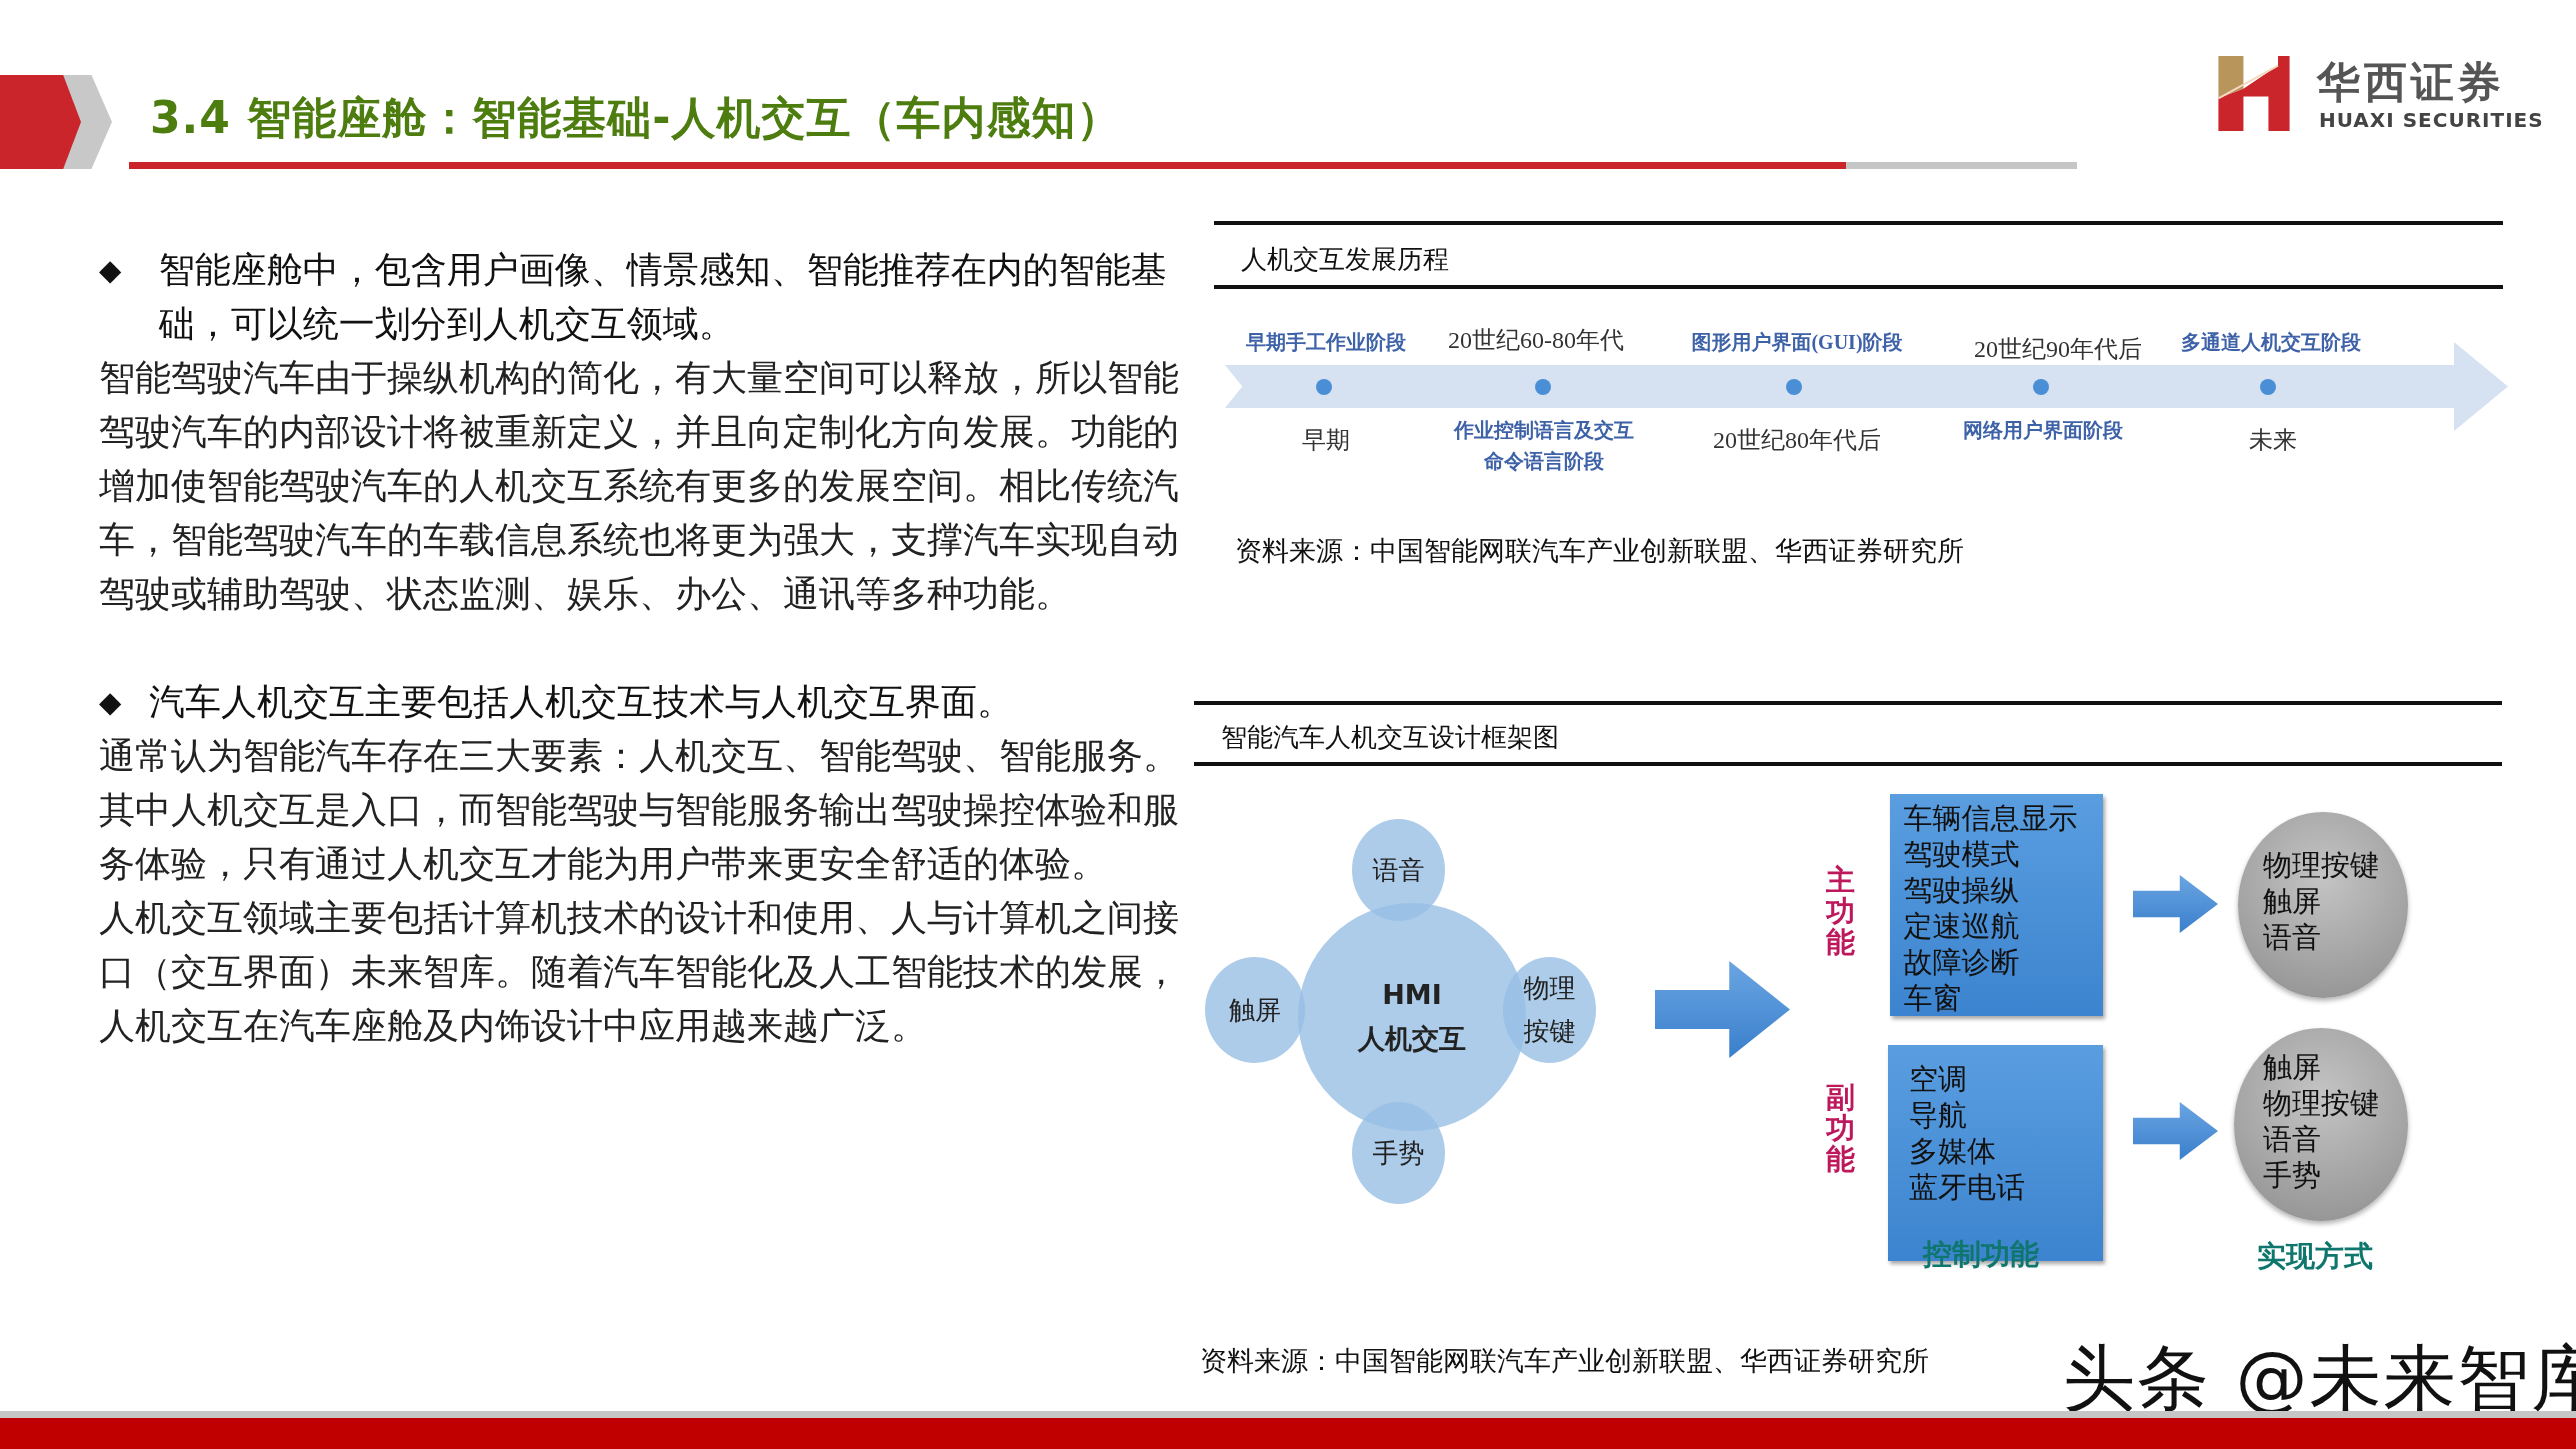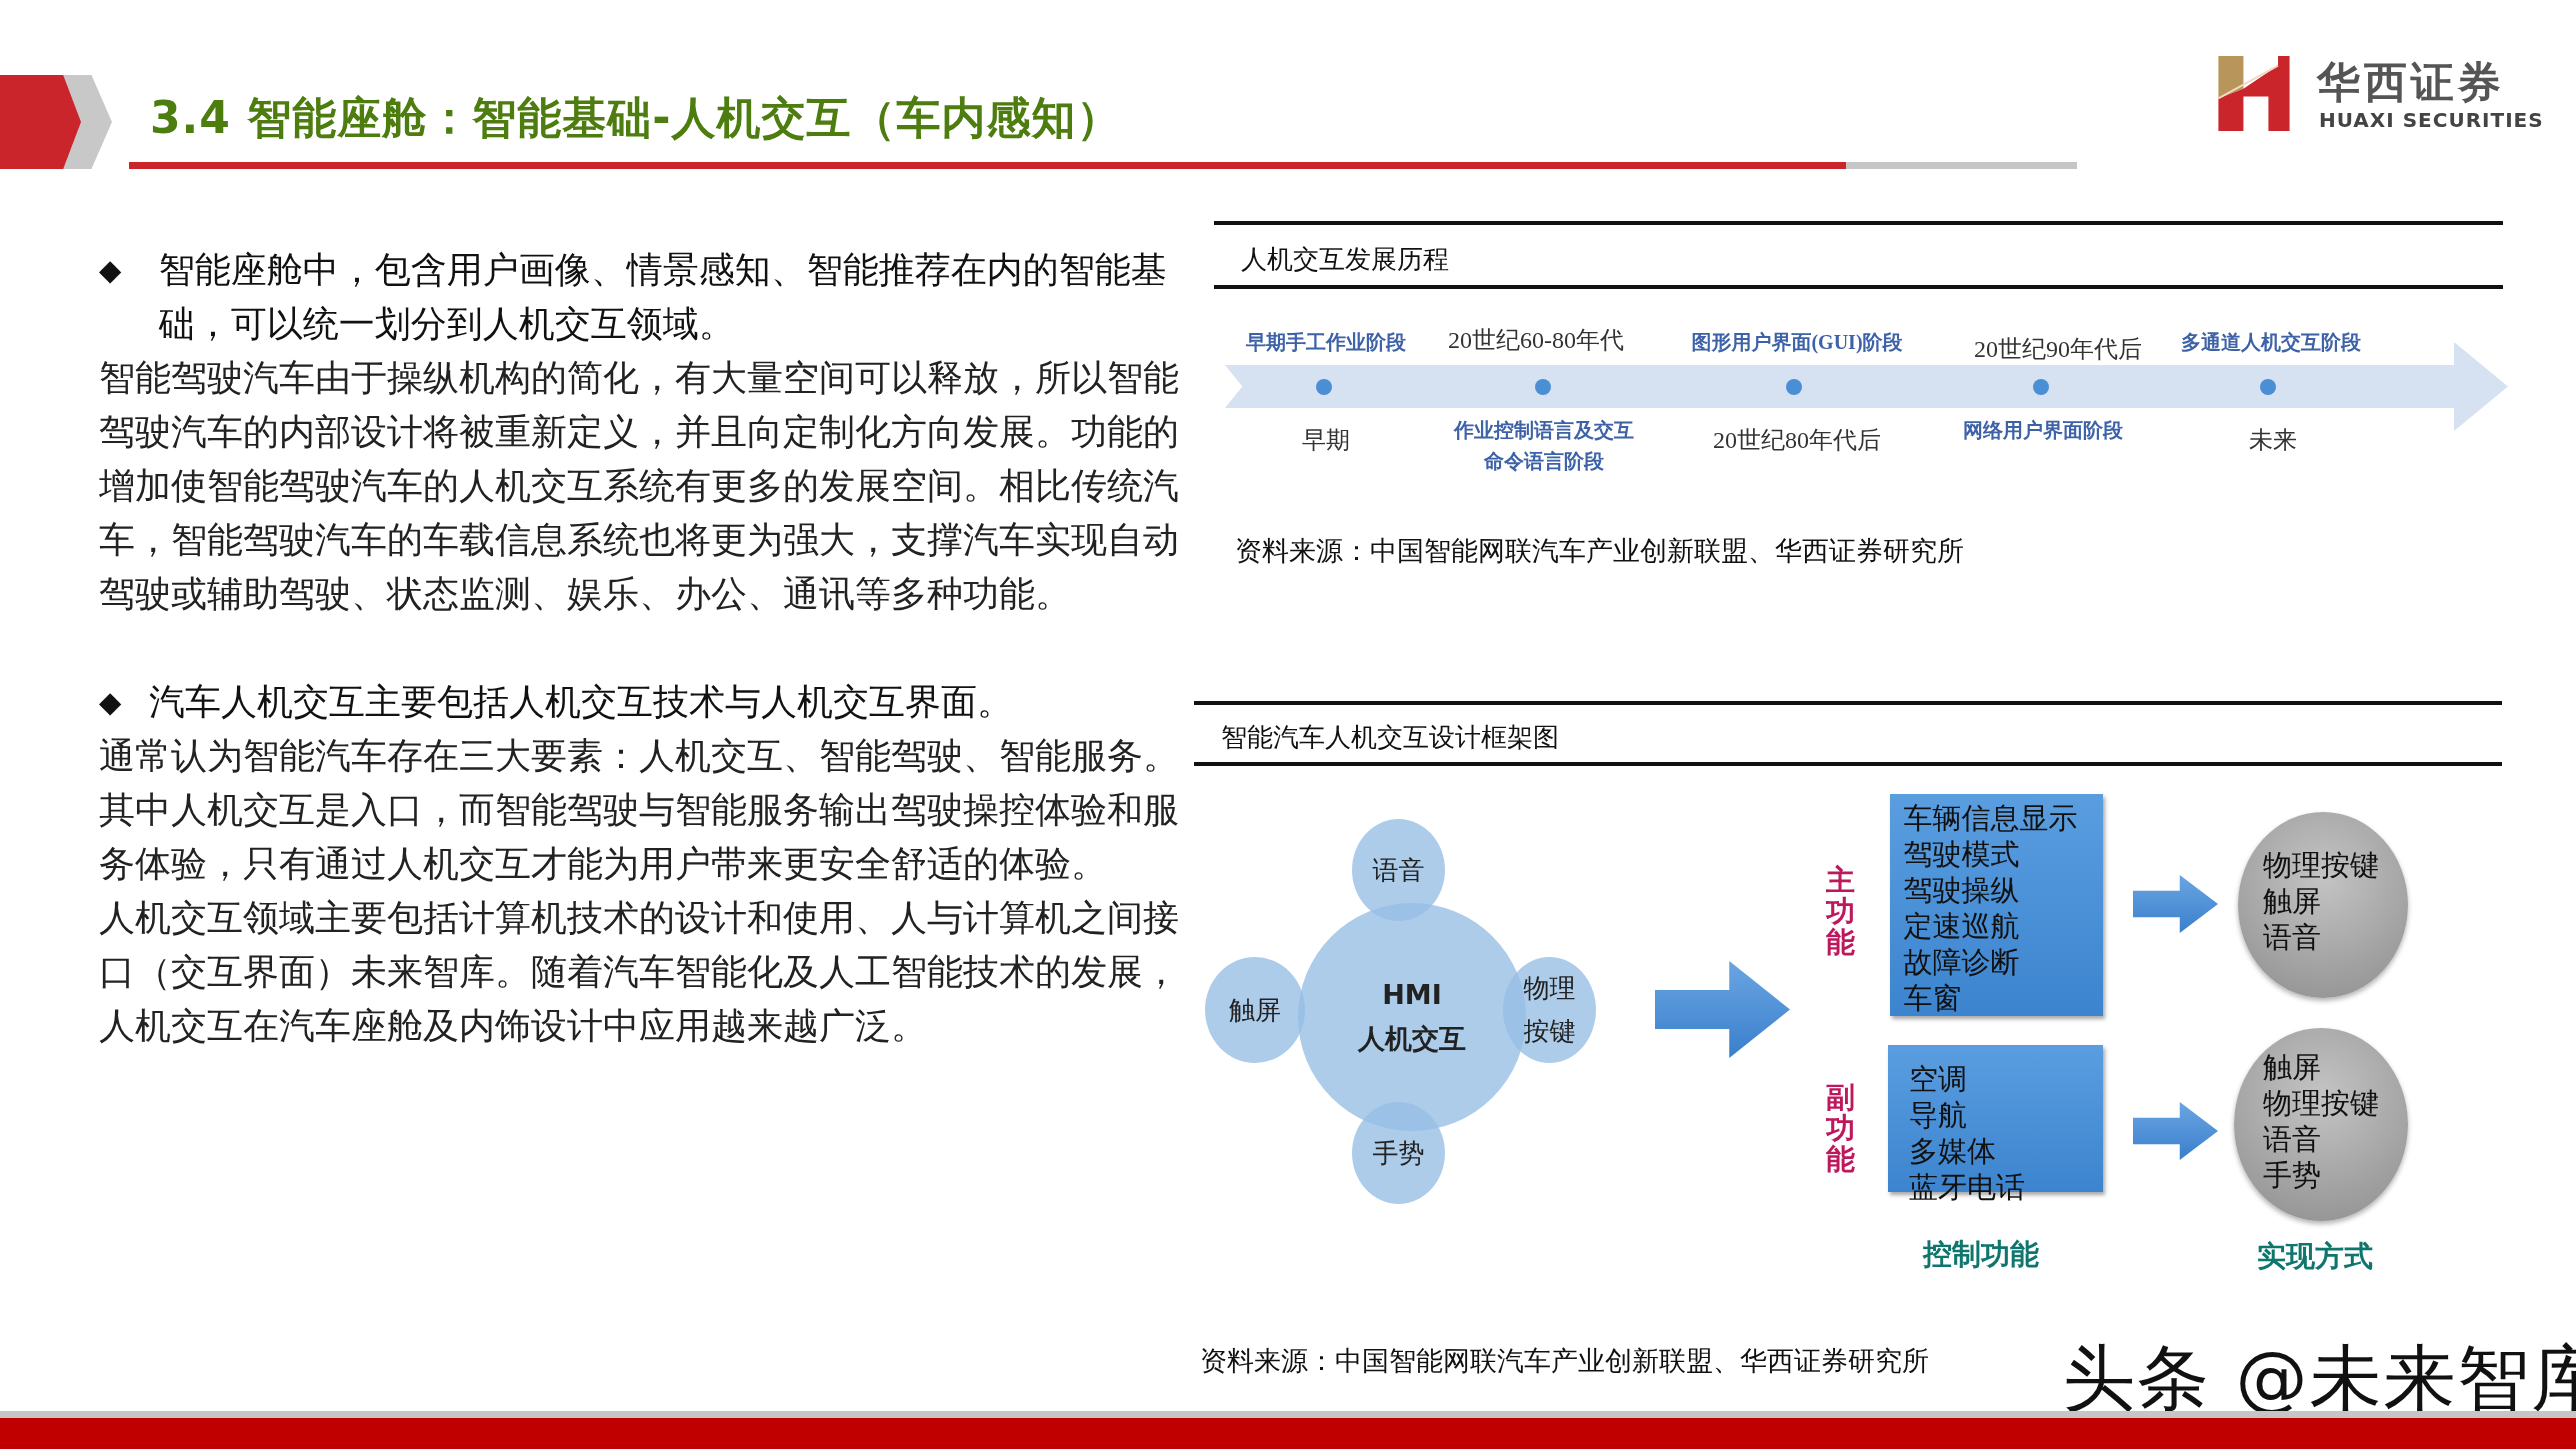--- a/index.html
+++ b/index.html
@@ -143,21 +143,21 @@
 
 <div class="abs box" style="left:1890px;top:794px;width:213px;height:222px;padding:5.8px 0 0 13.5px;box-sizing:border-box;">
   <div>车辆信息显示</div>
   <div>驾驶模式</div>
   <div>驾驶操纵</div>
   <div>定速巡航</div>
   <div>故障诊断</div>
   <div>车窗</div>
 </div>
 
-<div class="abs box" style="left:1888px;top:1045px;width:215px;height:147px;padding:15.5px 0 0 21px;box-sizing:border-box;">
+<div class="abs box" style="left:1888px;top:1045px;width:215px;height:216px;padding:15.5px 0 0 21px;box-sizing:border-box;">
   <div>空调</div>
   <div>导航</div>
   <div>多媒体</div>
   <div>蓝牙电话</div>
 </div>
 
 <div class="abs sml-arrow" style="left:2133px;top:875px;width:85px;height:58px;"></div>
 <div class="abs sml-arrow" style="left:2133px;top:1102px;width:85px;height:58px;"></div>
 
 <div class="abs gcirc" style="left:2238px;top:812px;width:170px;height:186px;padding:35px 0 0 25px;box-sizing:border-box;">

